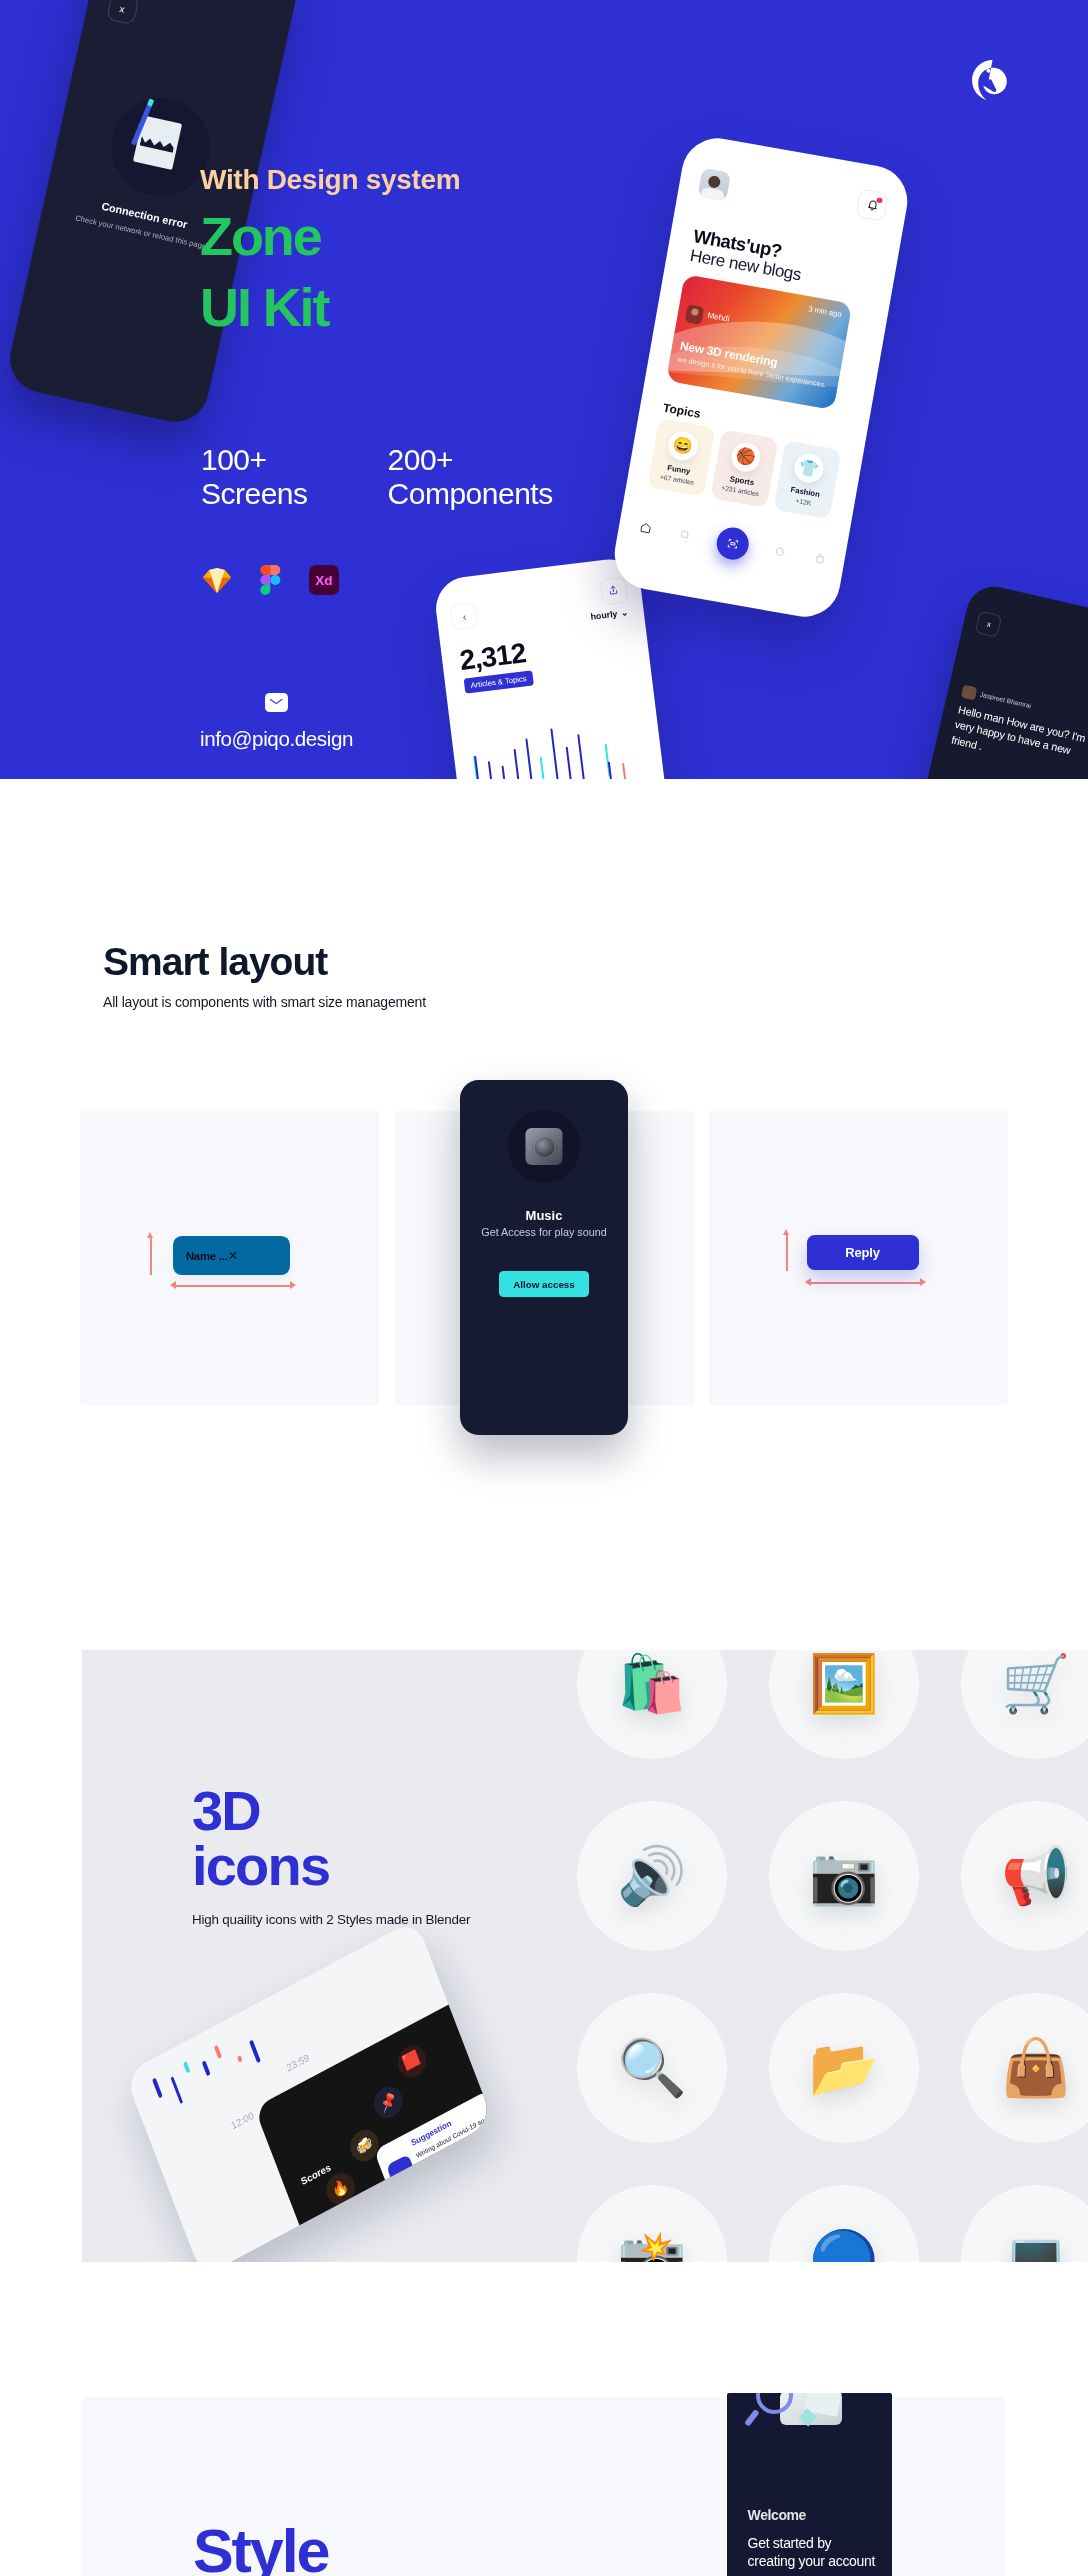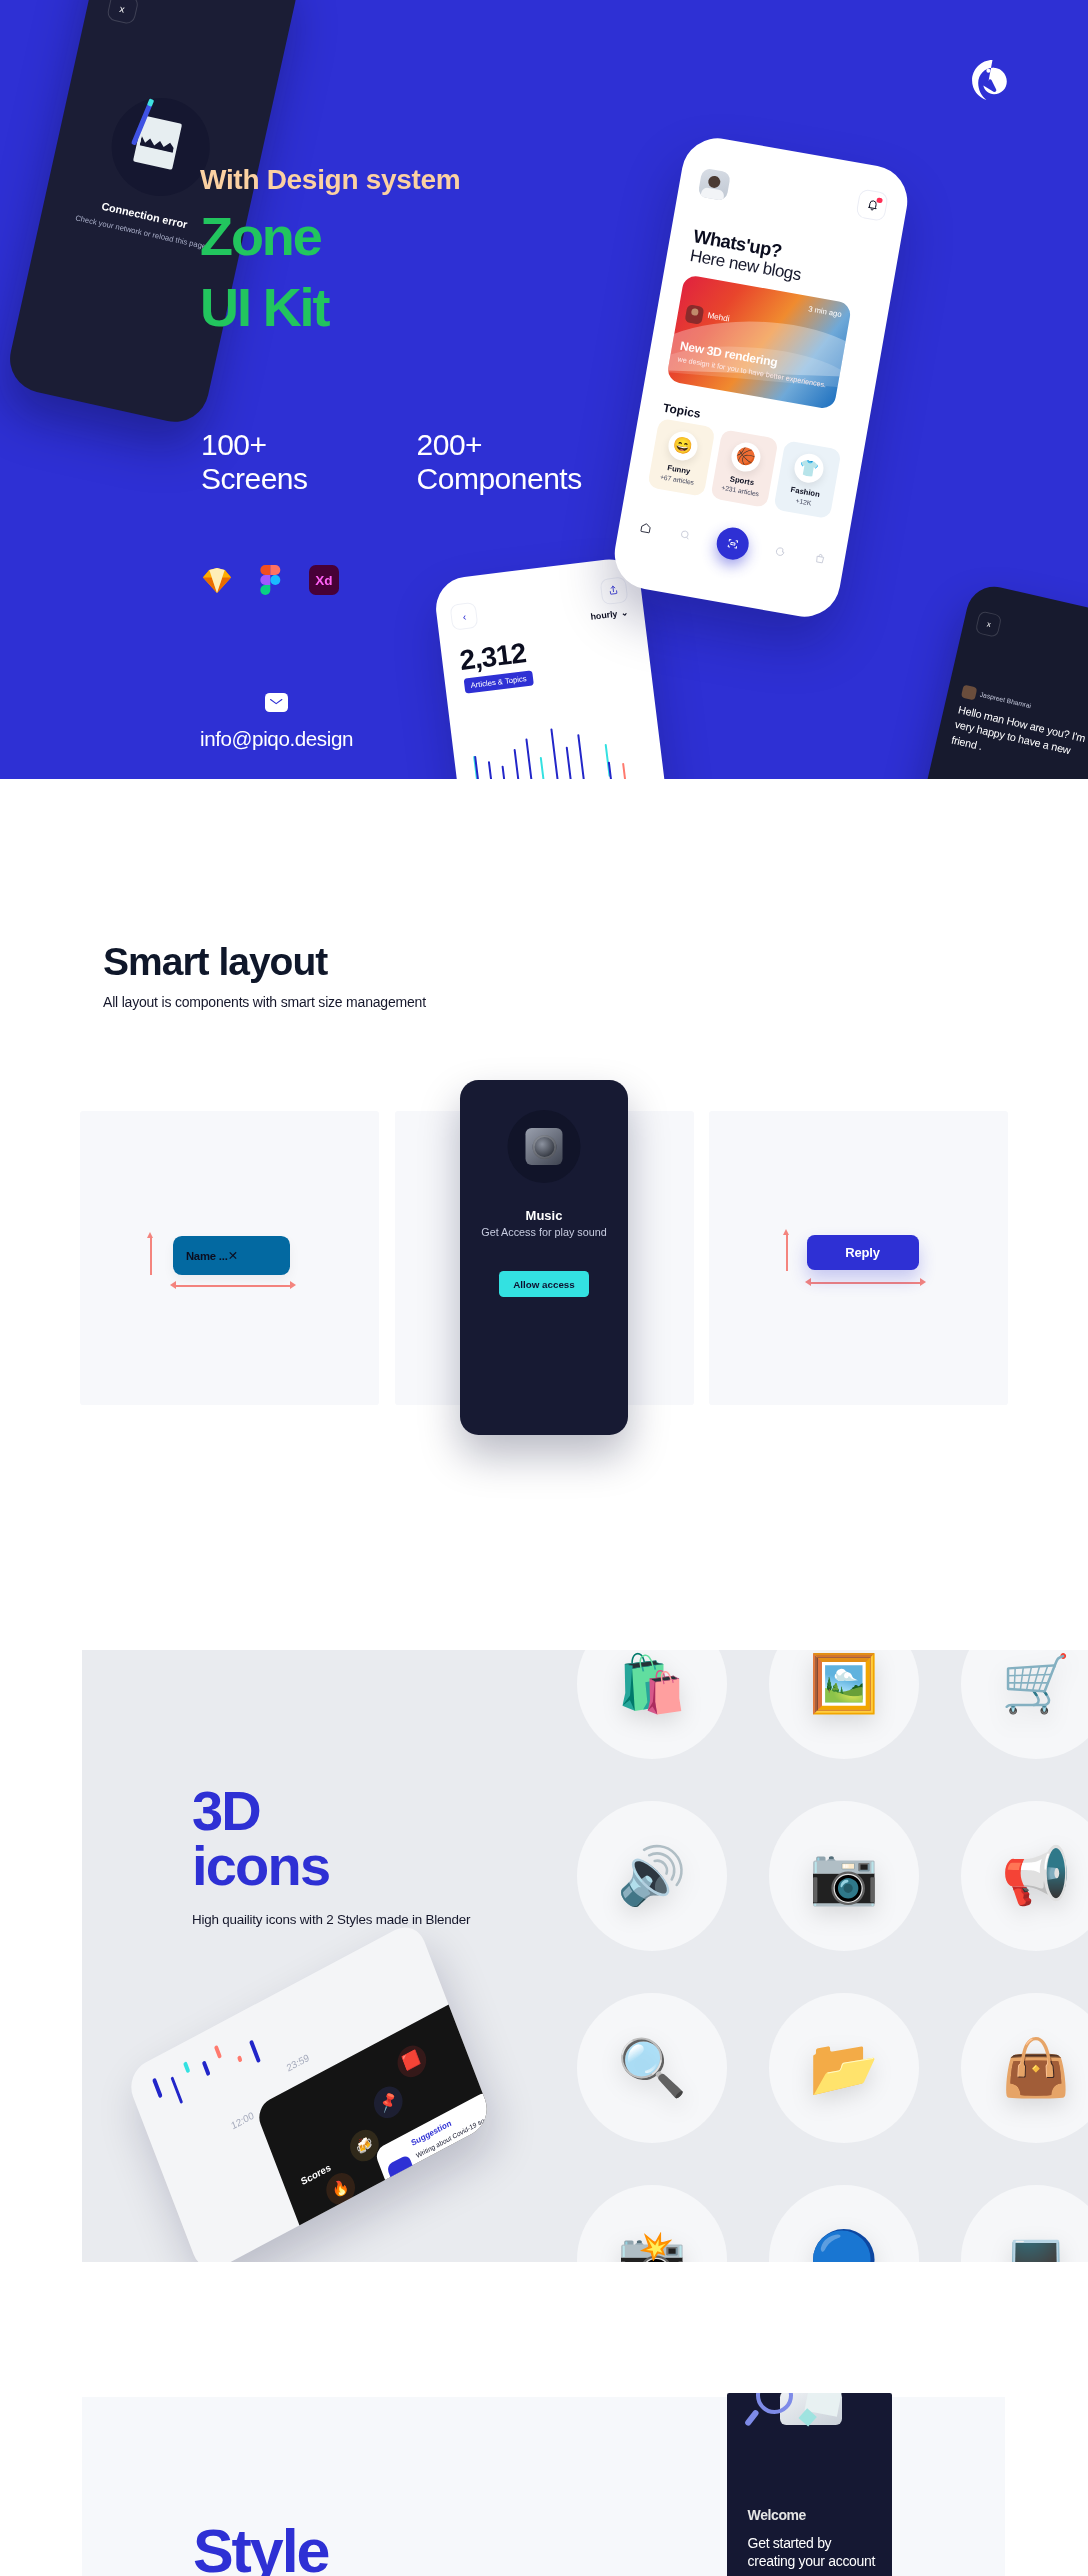--- a/index.html
+++ b/index.html
@@ -22,21 +22,21 @@
   .eyebrow{
     font-size:28px;font-weight:700;color:#FBD1A2;letter-spacing:-0.3px;
     line-height:1.1;margin-bottom:13.4px;
   }
   .hero-title{
     font-size:54px;line-height:1.02;font-weight:700;color:#22c55e;
     letter-spacing:-2.1px;
   }
   .hero-title .line2{display:block;margin-top:16px;}
 
-  .stats{position:absolute;left:201px;top:428px;display:flex;gap:109px;z-index:30;}
+  .stats{position:absolute;left:201px;top:443px;display:flex;gap:80px;z-index:30;}
   .stat{color:#fff;}
   .stat .num{font-size:30px;font-weight:500;line-height:1.12;letter-spacing:-0.5px;}
   .stat .lbl{font-size:30px;font-weight:500;line-height:1.12;letter-spacing:-0.5px;}
 
   .tools{position:absolute;left:201px;top:564px;display:flex;gap:21.6px;align-items:center;z-index:30;}
   .tool{width:32px;height:32px;display:flex;align-items:center;justify-content:center;}
 
   .contact{position:absolute;left:200px;top:693px;display:flex;align-items:center;gap:15.5px;z-index:30;flex-direction:column;}
   .contact .mail-ico{width:23px;height:18.5px;background:#fff;border-radius:4.6px;display:flex;align-items:center;justify-content:center;}
   .contact .mail-ico svg{width:14.4px;height:11.3px;}

